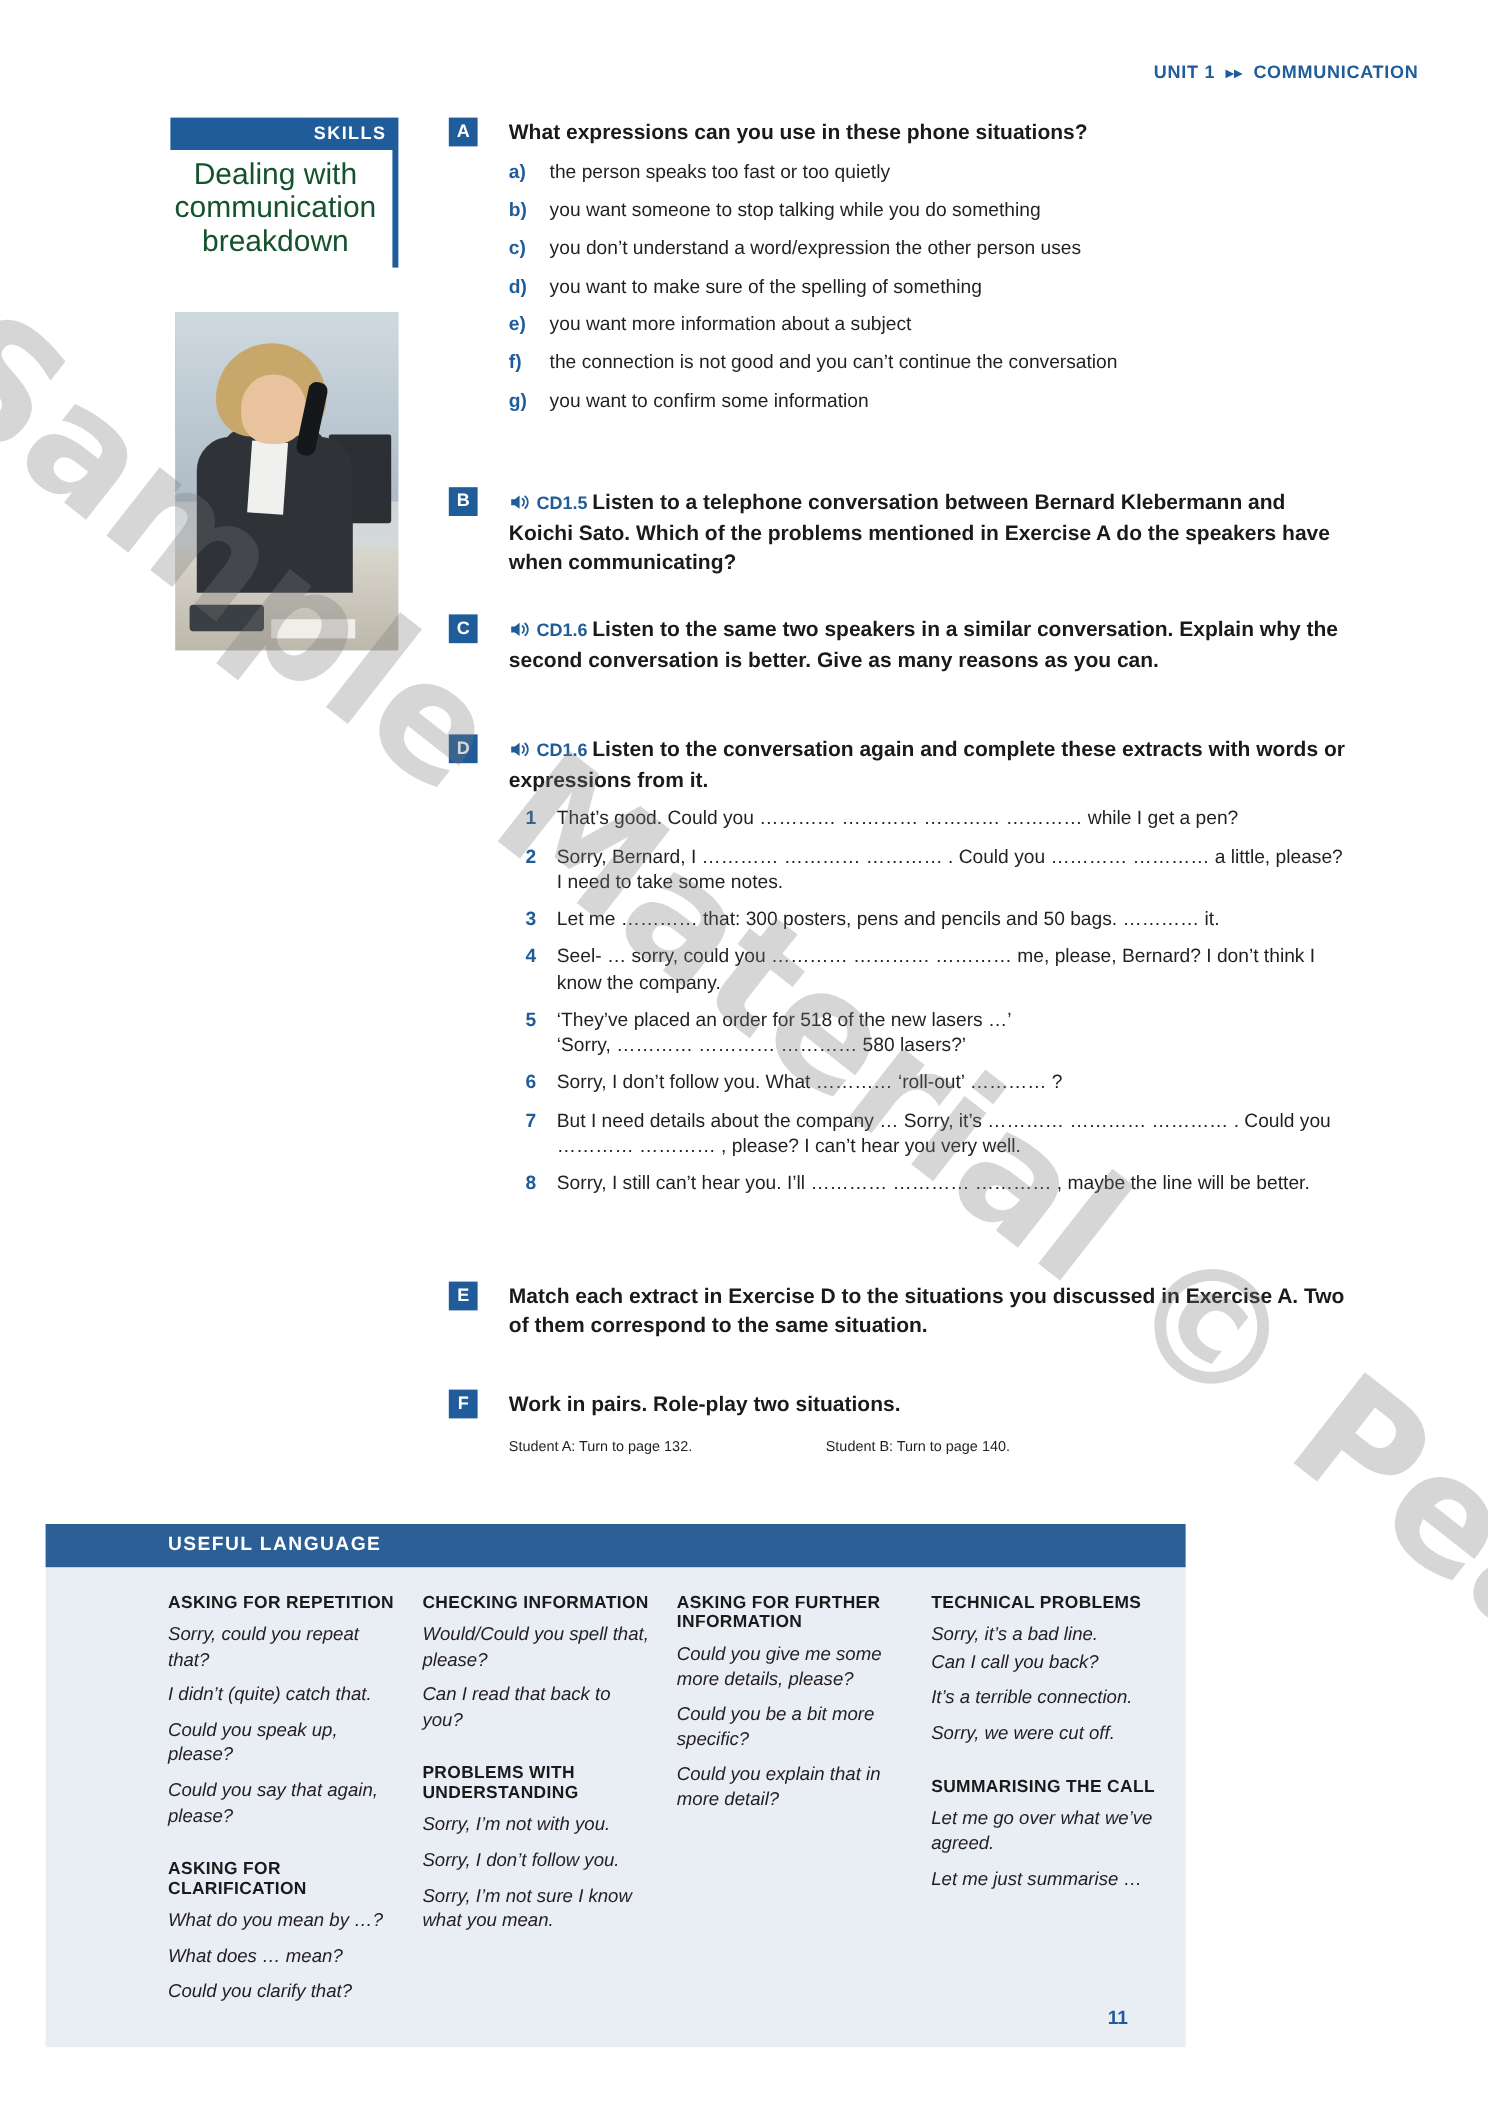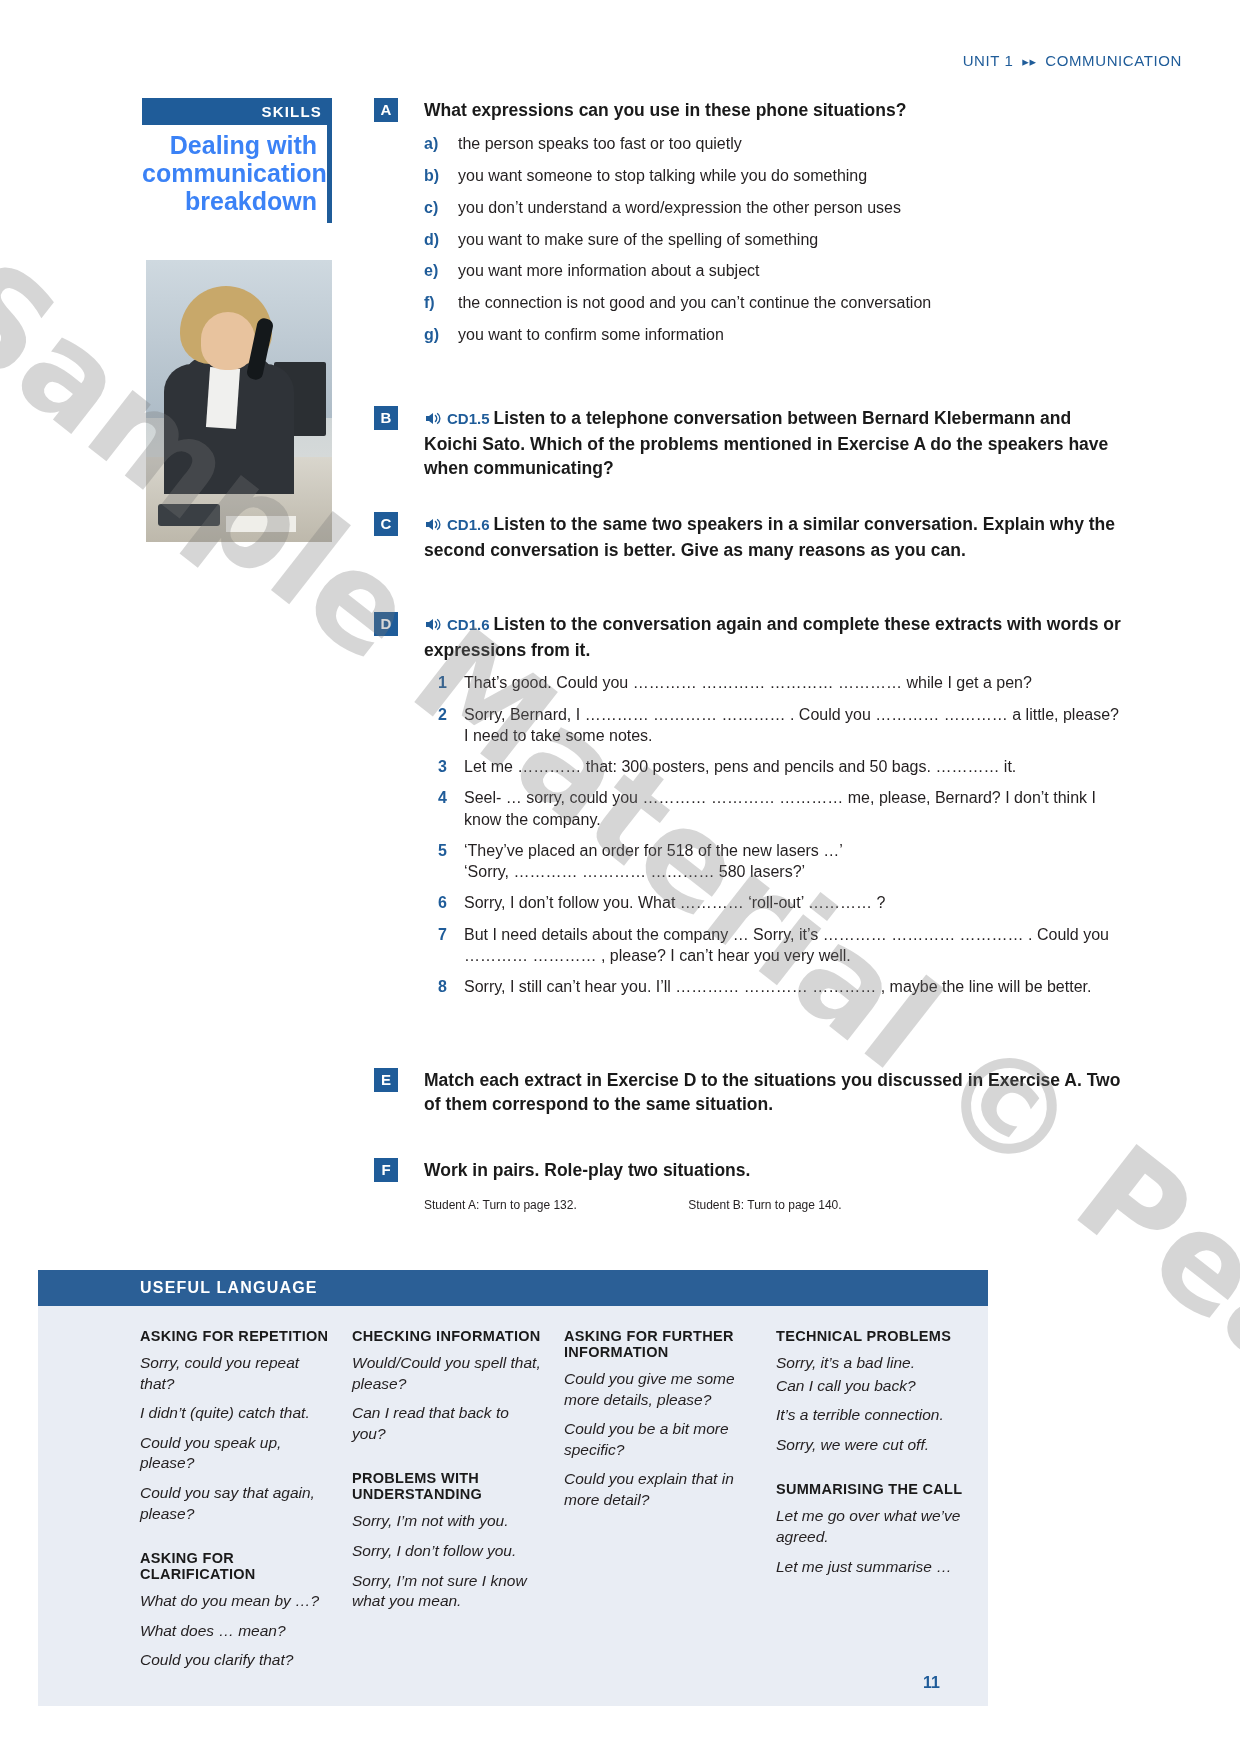--- a/index.html
+++ b/index.html
@@ -15,21 +15,21 @@
     color: #231f20;
     overflow: hidden;
   }
 
   
   .page-header {
     position: absolute;
     top: 52px;
     right: 58px;
     font-size: 15px;
-    font-weight: normal;
+    font-weight: bold;
     letter-spacing: 0.6px;
     color: #1f5c99;
   }
   .page-header .unit { color: #1f5c99; }
   .page-header .arrows { color: #1f5c99; margin: 0 4px; font-size: 13px; }
   .page-header .topic { color: #1f5c99; }
 
   
   .skills-block {
     position: absolute;
@@ -42,25 +42,25 @@
     color: #ffffff;
     font-size: 15px;
     font-weight: bold;
     letter-spacing: 1.2px;
     text-align: right;
     padding: 5px 10px 5px 0;
   }
   .skills-title {
     border-right: 5px solid #1f5c99;
     padding: 6px 10px 8px 0;
-    text-align: right;
+    text-align: center;
     font-size: 25px;
-    font-weight: bold;
+    font-weight: normal;
     line-height: 1.12;
-    color: #3b82f6;
+    color: #14532d;
   }
   .photo-frame {
     position: absolute;
     left: 146px;
     top: 260px;
     width: 186px;
     height: 282px;
     overflow: hidden;
     background: #cfd6dc;
   }

